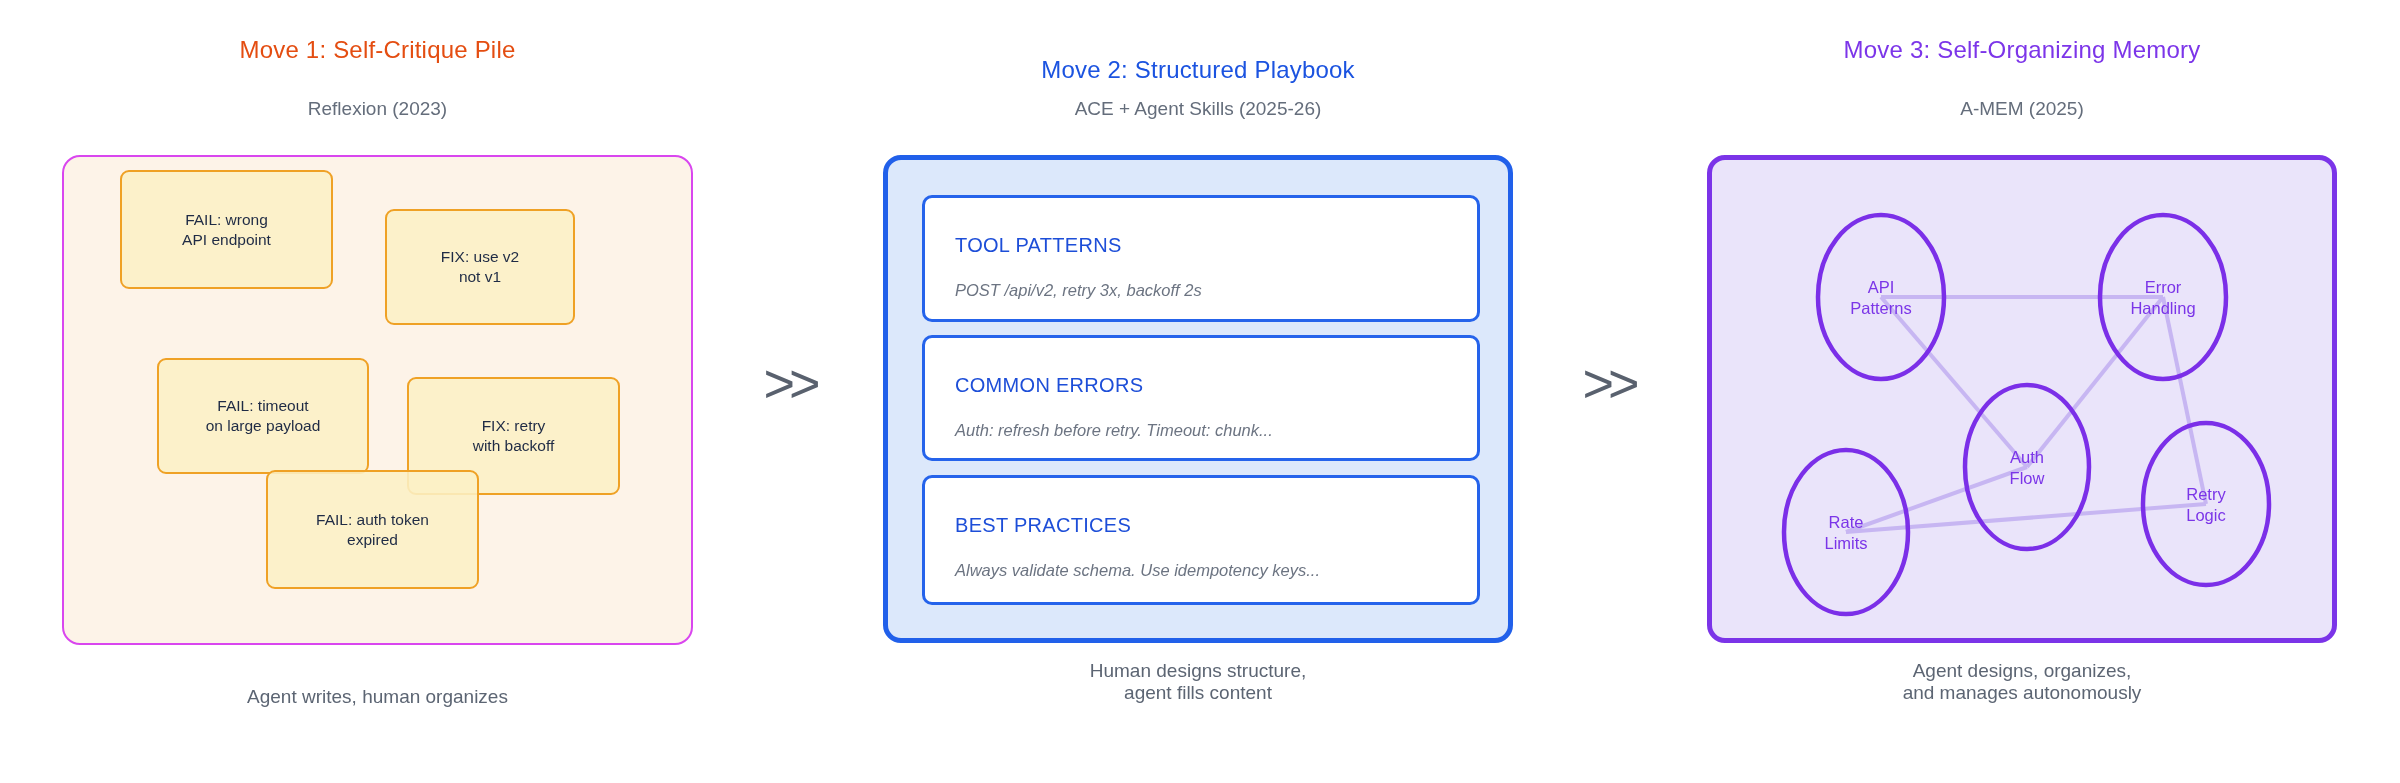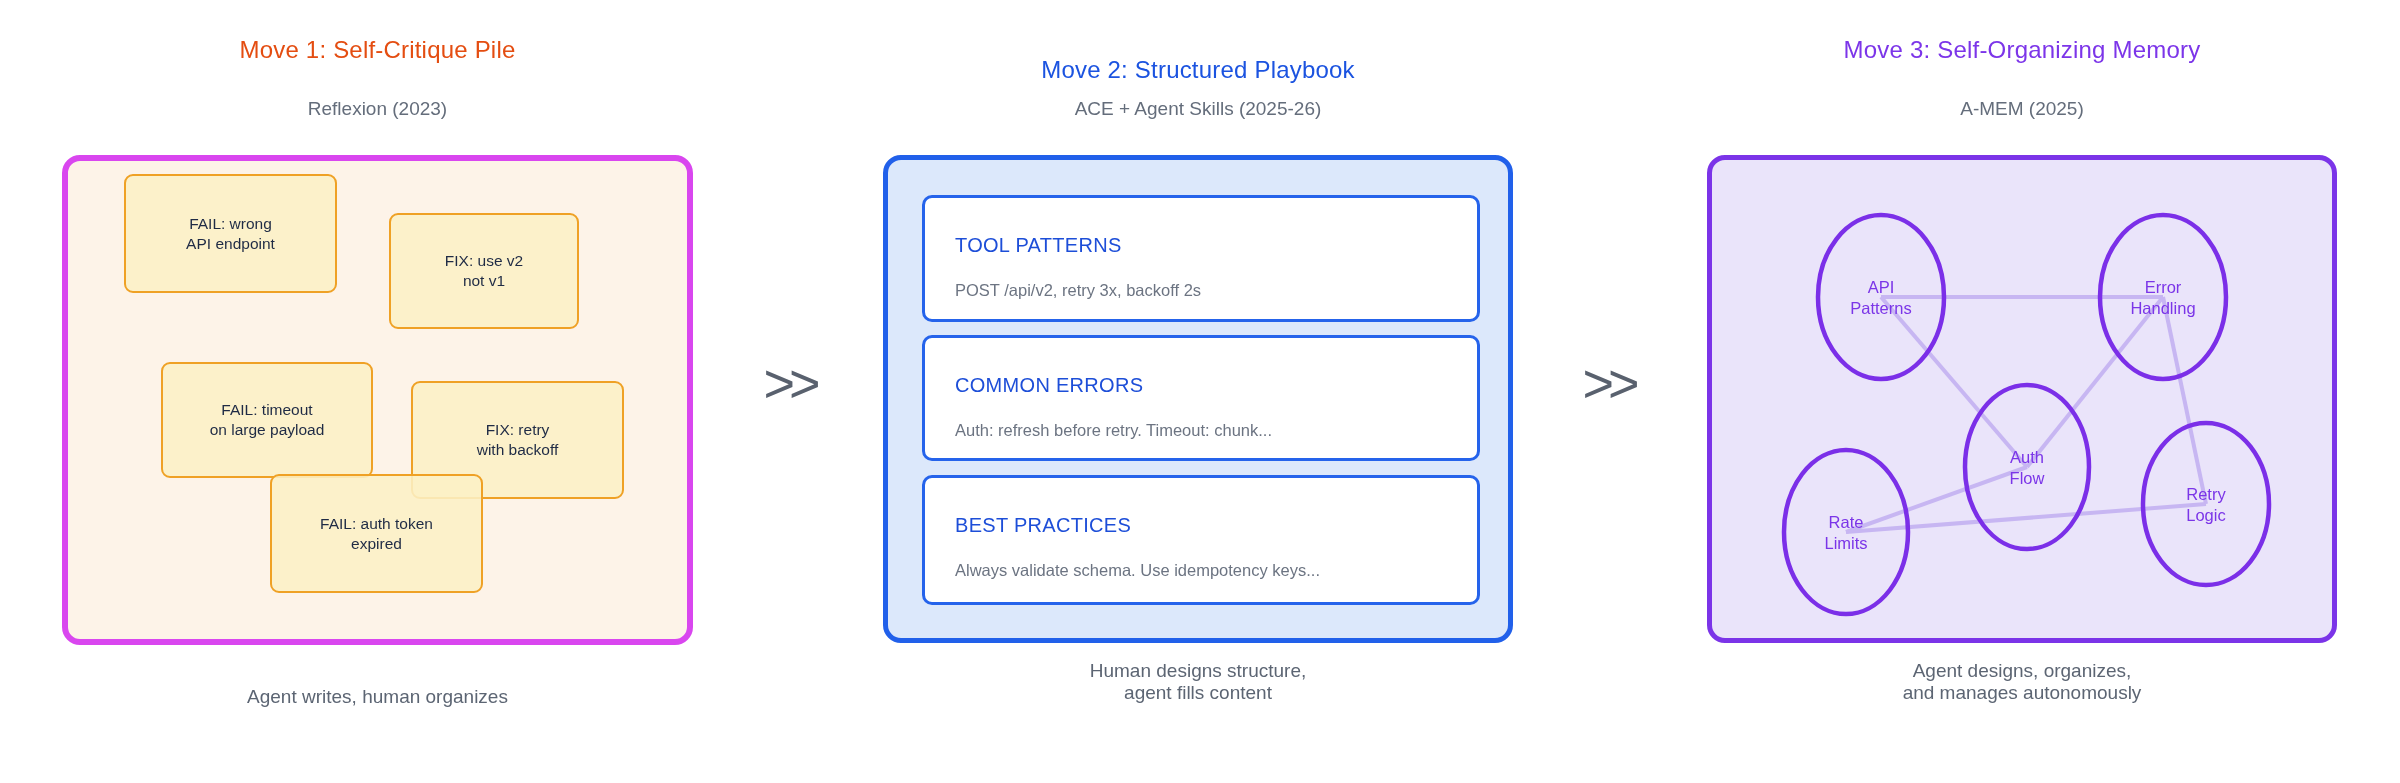--- a/index.html
+++ b/index.html
@@ -17,21 +17,21 @@
   .t-move2 { color: #1b53e0; margin-top: 20px; }
   .t-move3 { color: #7c35e9; }
 
   .col1 { left: 62px;   width: 631px; }
   .col2 { left: 883px;  width: 630px; }
   .col3 { left: 1707px; width: 630px; }
 
   
   .container1 {
     left: 62px; top: 155px; width: 631px; height: 490px;
-    background: #fdf3e8; border: 6px solid #d946ef; border-radius: 18px;
+    background: #fdf3e8; border: 2px solid #d946ef; border-radius: 18px;
   }
   .sticky-note {
     position: absolute;
     background: rgba(252, 240, 197, 0.88);
     border: 2px solid #efa125; border-radius: 9px;
     display: flex; align-items: center; justify-content: center;
     text-align: center; font-size: 15.5px; line-height: 20px; color: #1f2b45;
     white-space: pre-line;
   }
 
@@ -46,21 +46,21 @@
   .container2 {
     left: 883px; top: 155px; width: 630px; height: 488px;
     background: #dce8fb; border: 5px solid #2160ea; border-radius: 18px;
   }
   .play-box {
     position: absolute; left: 34px; width: 558px;
     background: #ffffff; border: 3px solid #2563eb; border-radius: 10px;
     padding: 36px 0 0 30px;
   }
   .play-box .box-header { font-size: 20px; color: #1d4ed8; letter-spacing: 0.3px; }
-  .play-box .box-body { margin-top: 24px; font-size: 16.5px; color: #6c7482; }
+  .play-box .box-body { margin-top: 24px; font-size: 16.5px; color: #6c7482; font-style: italic; }
 
   
   .container3 {
     left: 1707px; top: 155px; width: 630px; height: 488px;
     background: #eae4fa; border: 5px solid #7b34e8; border-radius: 18px;
   }
   svg.network { left: 1707px; top: 155px; width: 630px; height: 488px; }
   .edge { stroke: #c7b6f2; stroke-width: 4; fill: none; }
   .node-ellipse { stroke: #7b2fe8; stroke-width: 4.5; fill: none; }
   .node-label { font-family: "Liberation Sans", "DejaVu Sans", sans-serif; font-size: 16.5px; fill: #7b35e8; text-anchor: middle; }

